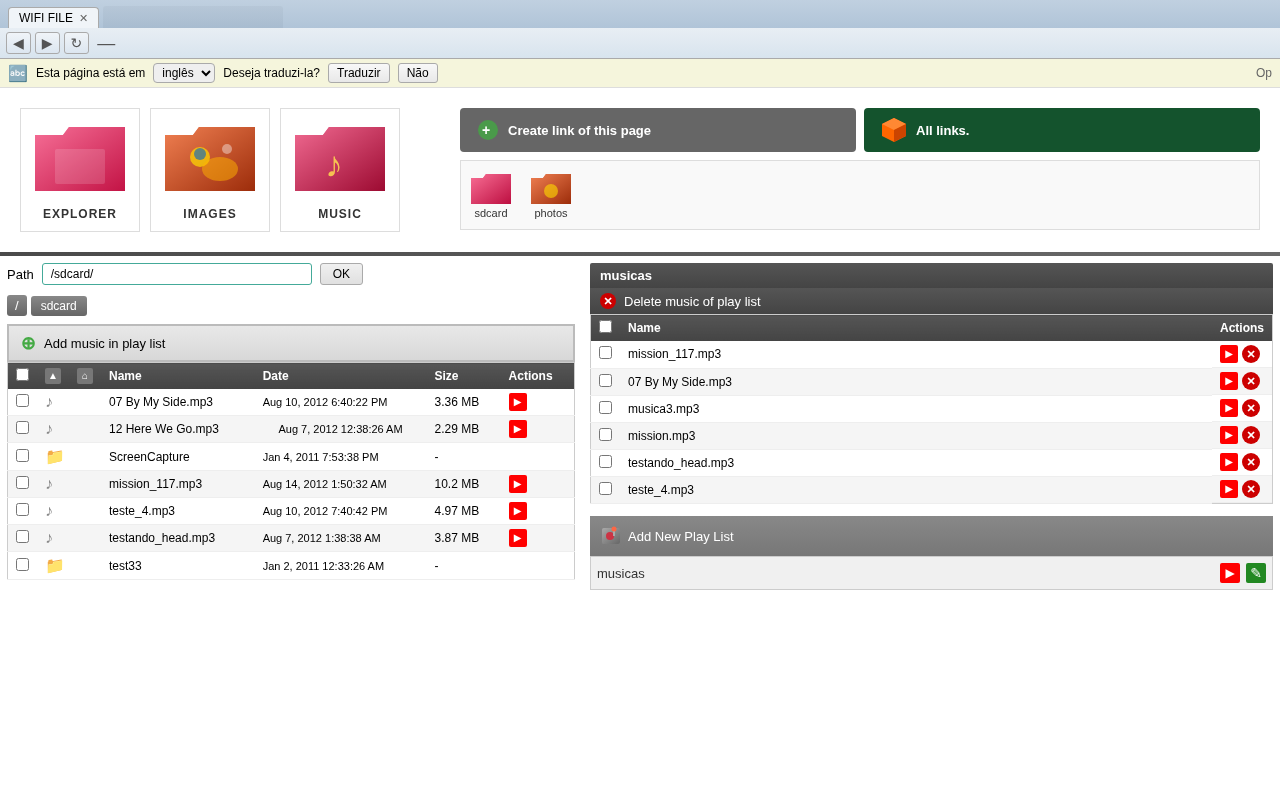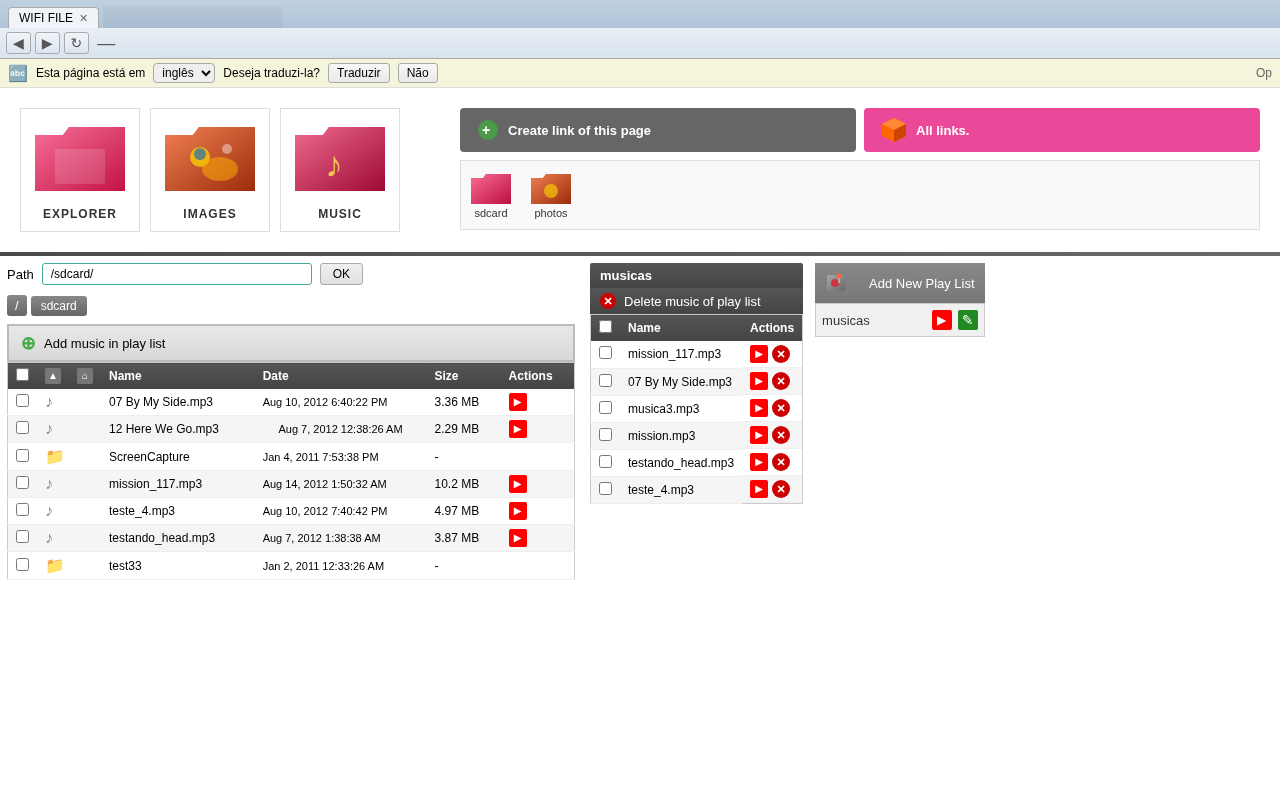--- a/index.html
+++ b/index.html
@@ -24,21 +24,21 @@
 
     
     .top-section { display: flex; padding: 20px; gap: 20px; }
     .folder-icons { display: flex; gap: 10px; }
     .folder-item { width: 120px; text-align: center; cursor: pointer; border: 1px solid #ddd; padding: 10px; background: white; }
     .folder-img { width: 90px; height: 80px; margin: 0 auto 8px; }
     .folder-label { font-size: 12px; font-weight: bold; color: #333; letter-spacing: 1px; }
     .links-buttons { display: flex; gap: 8px; margin-bottom: 8px; }
     .link-btn { display: flex; align-items: center; gap: 8px; padding: 8px 16px; border-radius: 4px; cursor: pointer; font-size: 13px; font-weight: bold; }
     .btn-create-link { background: #666; color: white; flex: 1; }
-    .btn-all-links { background: #ec4899; color: white; flex: 1; }
+    .btn-all-links { background: #14532d; color: white; flex: 1; }
     .links-shortcuts { display: flex; gap: 20px; padding: 10px; background: #f9f9f9; border: 1px solid #ddd; }
     .shortcut-item { display: flex; flex-direction: column; align-items: center; cursor: pointer; }
     .shortcut-label { font-size: 11px; color: #333; }
 
     
     .divider { height: 4px; background: linear-gradient(to right, #4a4a4a, #6a6a6a); margin: 0; }
 
     
     .file-manager { display: flex; gap: 0; padding: 7px; }
 
@@ -66,21 +66,21 @@
     
     .play-btn { display: inline-block; width: 18px; height: 18px; background: red; border-radius: 2px; cursor: pointer; text-align: center; line-height: 18px; color: white; font-size: 10px; }
     .playlist-header { background: linear-gradient(to bottom, #555, #444); color: white; padding: 5px 10px; font-size: 13px; font-weight: bold; border-radius: 2px 2px 0 0; }
     .delete-music-bar { background: linear-gradient(to bottom, #555, #444); color: white; padding: 5px 10px; display: flex; align-items: center; gap: 8px; cursor: pointer; margin-bottom: 0; }
     .delete-x { display: inline-block; width: 16px; height: 16px; background: #cc0000; border-radius: 50%; color: white; text-align: center; line-height: 16px; font-size: 11px; font-weight: bold; }
     .playlist-table { width: 100%; border-collapse: collapse; border: 1px solid #ccc; }
     .playlist-table th { background: linear-gradient(to bottom, #555, #444); color: white; padding: 5px 8px; text-align: left; font-size: 12px; }
     .playlist-table td { padding: 4px 8px; border-bottom: 1px solid #eee; font-size: 12px; }
     .playlist-table tr:nth-child(even) { background: #f5f5f5; }
     .delete-btn { display: inline-block; width: 18px; height: 18px; background: #cc0000; border-radius: 50%; cursor: pointer; text-align: center; line-height: 18px; color: white; font-size: 11px; font-weight: bold; }
-    .new-playlist-header { background: linear-gradient(to bottom, #888, #777); color: white; padding: 8px 10px; display: flex; align-items: center; gap: 20px; }
+    .new-playlist-header { background: linear-gradient(to bottom, #888, #777); color: white; padding: 8px 10px; display: flex; align-items: center; gap: 4px; }
     .new-playlist-name { display: flex; align-items: center; gap: 6px; padding: 6px; background: #f0f0f0; border: 1px solid #ccc; }
     .playlist-name-text { font-size: 13px; color: #333; flex: 1; }
     .playlist-action-btn { display: inline-block; width: 20px; height: 20px; border-radius: 2px; cursor: pointer; text-align: center; line-height: 20px; color: white; font-size: 12px; }
     .btn-red { background: red; }
     .btn-green { background: #228822; }
     .checkbox-cell { text-align: center; }
   </style>
 </head>
 <body>
 
@@ -336,21 +336,21 @@
     <td colspan="2"><span style="color:#f0a030; font-size:16px;">📁</span></td>
     <td>test33</td>
     <td style="white-space:nowrap; font-size:11px;">Jan 2, 2011 12:33:26 AM</td>
     <td>-</td>
     <td></td>
   </tr>
           </tbody>
       </table>
     </div>
 
-    <div style="display:flex; flex-direction:row; gap:12px; width:683px;">
+    <div style="display:flex; flex-direction:column; gap:12px; width:683px;">
 
       <div>
         <div class="playlist-header">
           <span>musicas</span>
         </div>
         <div class="delete-music-bar">
           <span class="delete-x">✕</span>
           <span>Delete music of play list</span>
         </div>
         <table class="playlist-table">

